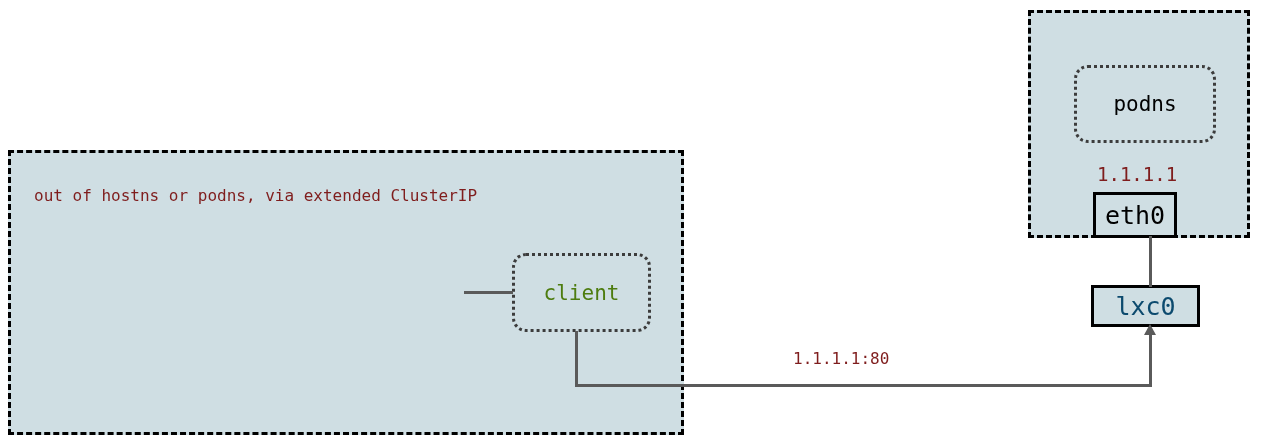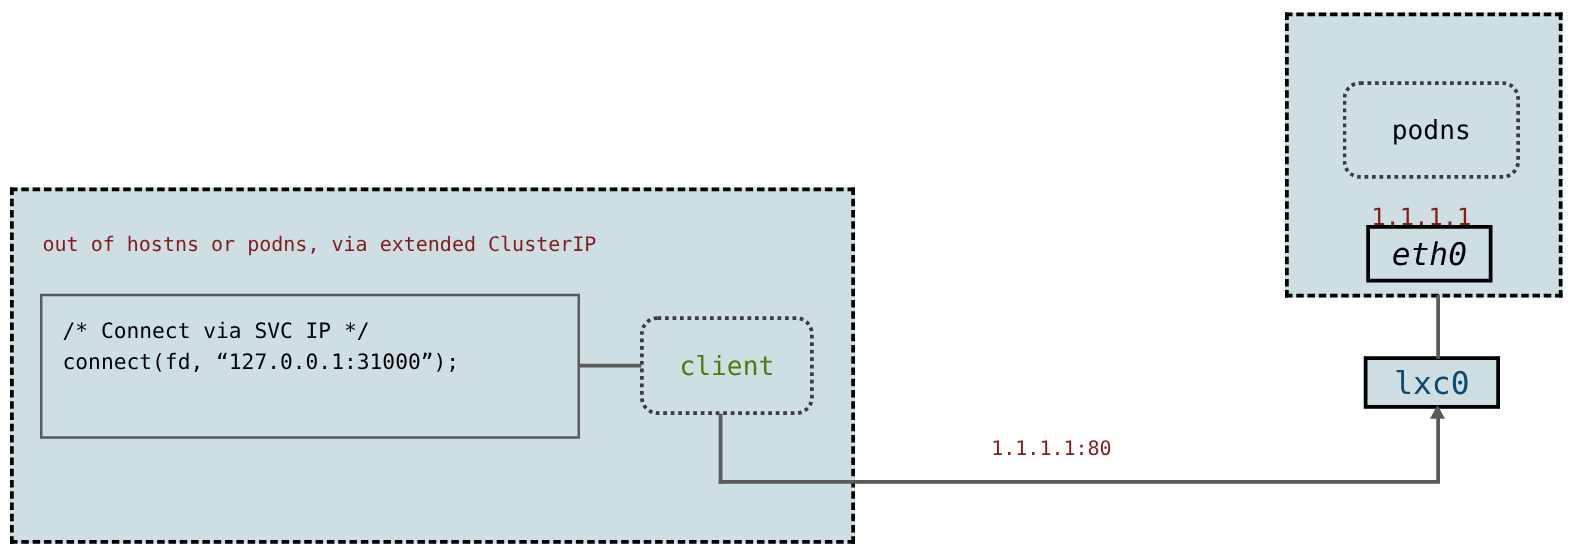--- a/index.html
+++ b/index.html
@@ -82,21 +82,21 @@
   #code-text      { position: absolute; left: 16px; top: 16px; font-size: 17px;
                     line-height: 25px; color: #000; white-space: pre; }
 
   #client-box     { left: 512px; top: 253px; width: 139px; height: 79px; }
   #client-label   { font-size: 21px; color: #4d7c0f; }
 
   #nginx-box      { left: 1074px; top: 65px;  width: 142px; height: 78px; }
   #nginx-label    { font-size: 21px; color: #000; }
 
   #eth0-ip        { left: 1097px; top: 163px; font-size: 19px; }
-  #eth0-box       { left: 1093px; top: 180px; width: 101px; height: 46px; font-style: italic; }
+  #eth0-box       { left: 1093px; top: 192px; width: 84px; height: 46px; }
   #eth0-label     { font-size: 25px; color: #000; }
 
   #lxc0-box       { left: 1091px; top: 285px; width: 109px; height: 42px; }
   #lxc0-label     { font-size: 25px; color: #0c4a6e; }
 
   
   #conn-code-client { left: 464px; top: 291px; width: 49px; }
   #conn-client-down { left: 575px; top: 331px; height: 56px; }
   #conn-bottom-h    { left: 575px; top: 384px; width: 577px; }
   #conn-to-lxc0-up  { left: 1149px; top: 330px; height: 55px; }
@@ -107,24 +107,20 @@
 </style>
 </head>
 <body>
 
 <div id="canvas">
 
   <div id="host-ns" class="ns-box"></div>
 
   <div id="ns-caption" class="label">out of hostns or podns, via extended ClusterIP</div>
 
-  <div id="code-box" class="solid-box">
-    <div id="code-text">/* Connect via SVC IP */
-connect(fd, “127.0.0.1:31000”);</div>
-  </div>
 
   <div id="client-box" class="dotted-box">
     <span id="client-label">client</span>
   </div>
 
   <div id="pod-ns" class="ns-box"></div>
 
   <div id="nginx-box" class="dotted-box">
     <span id="nginx-label">podns</span>
   </div>

